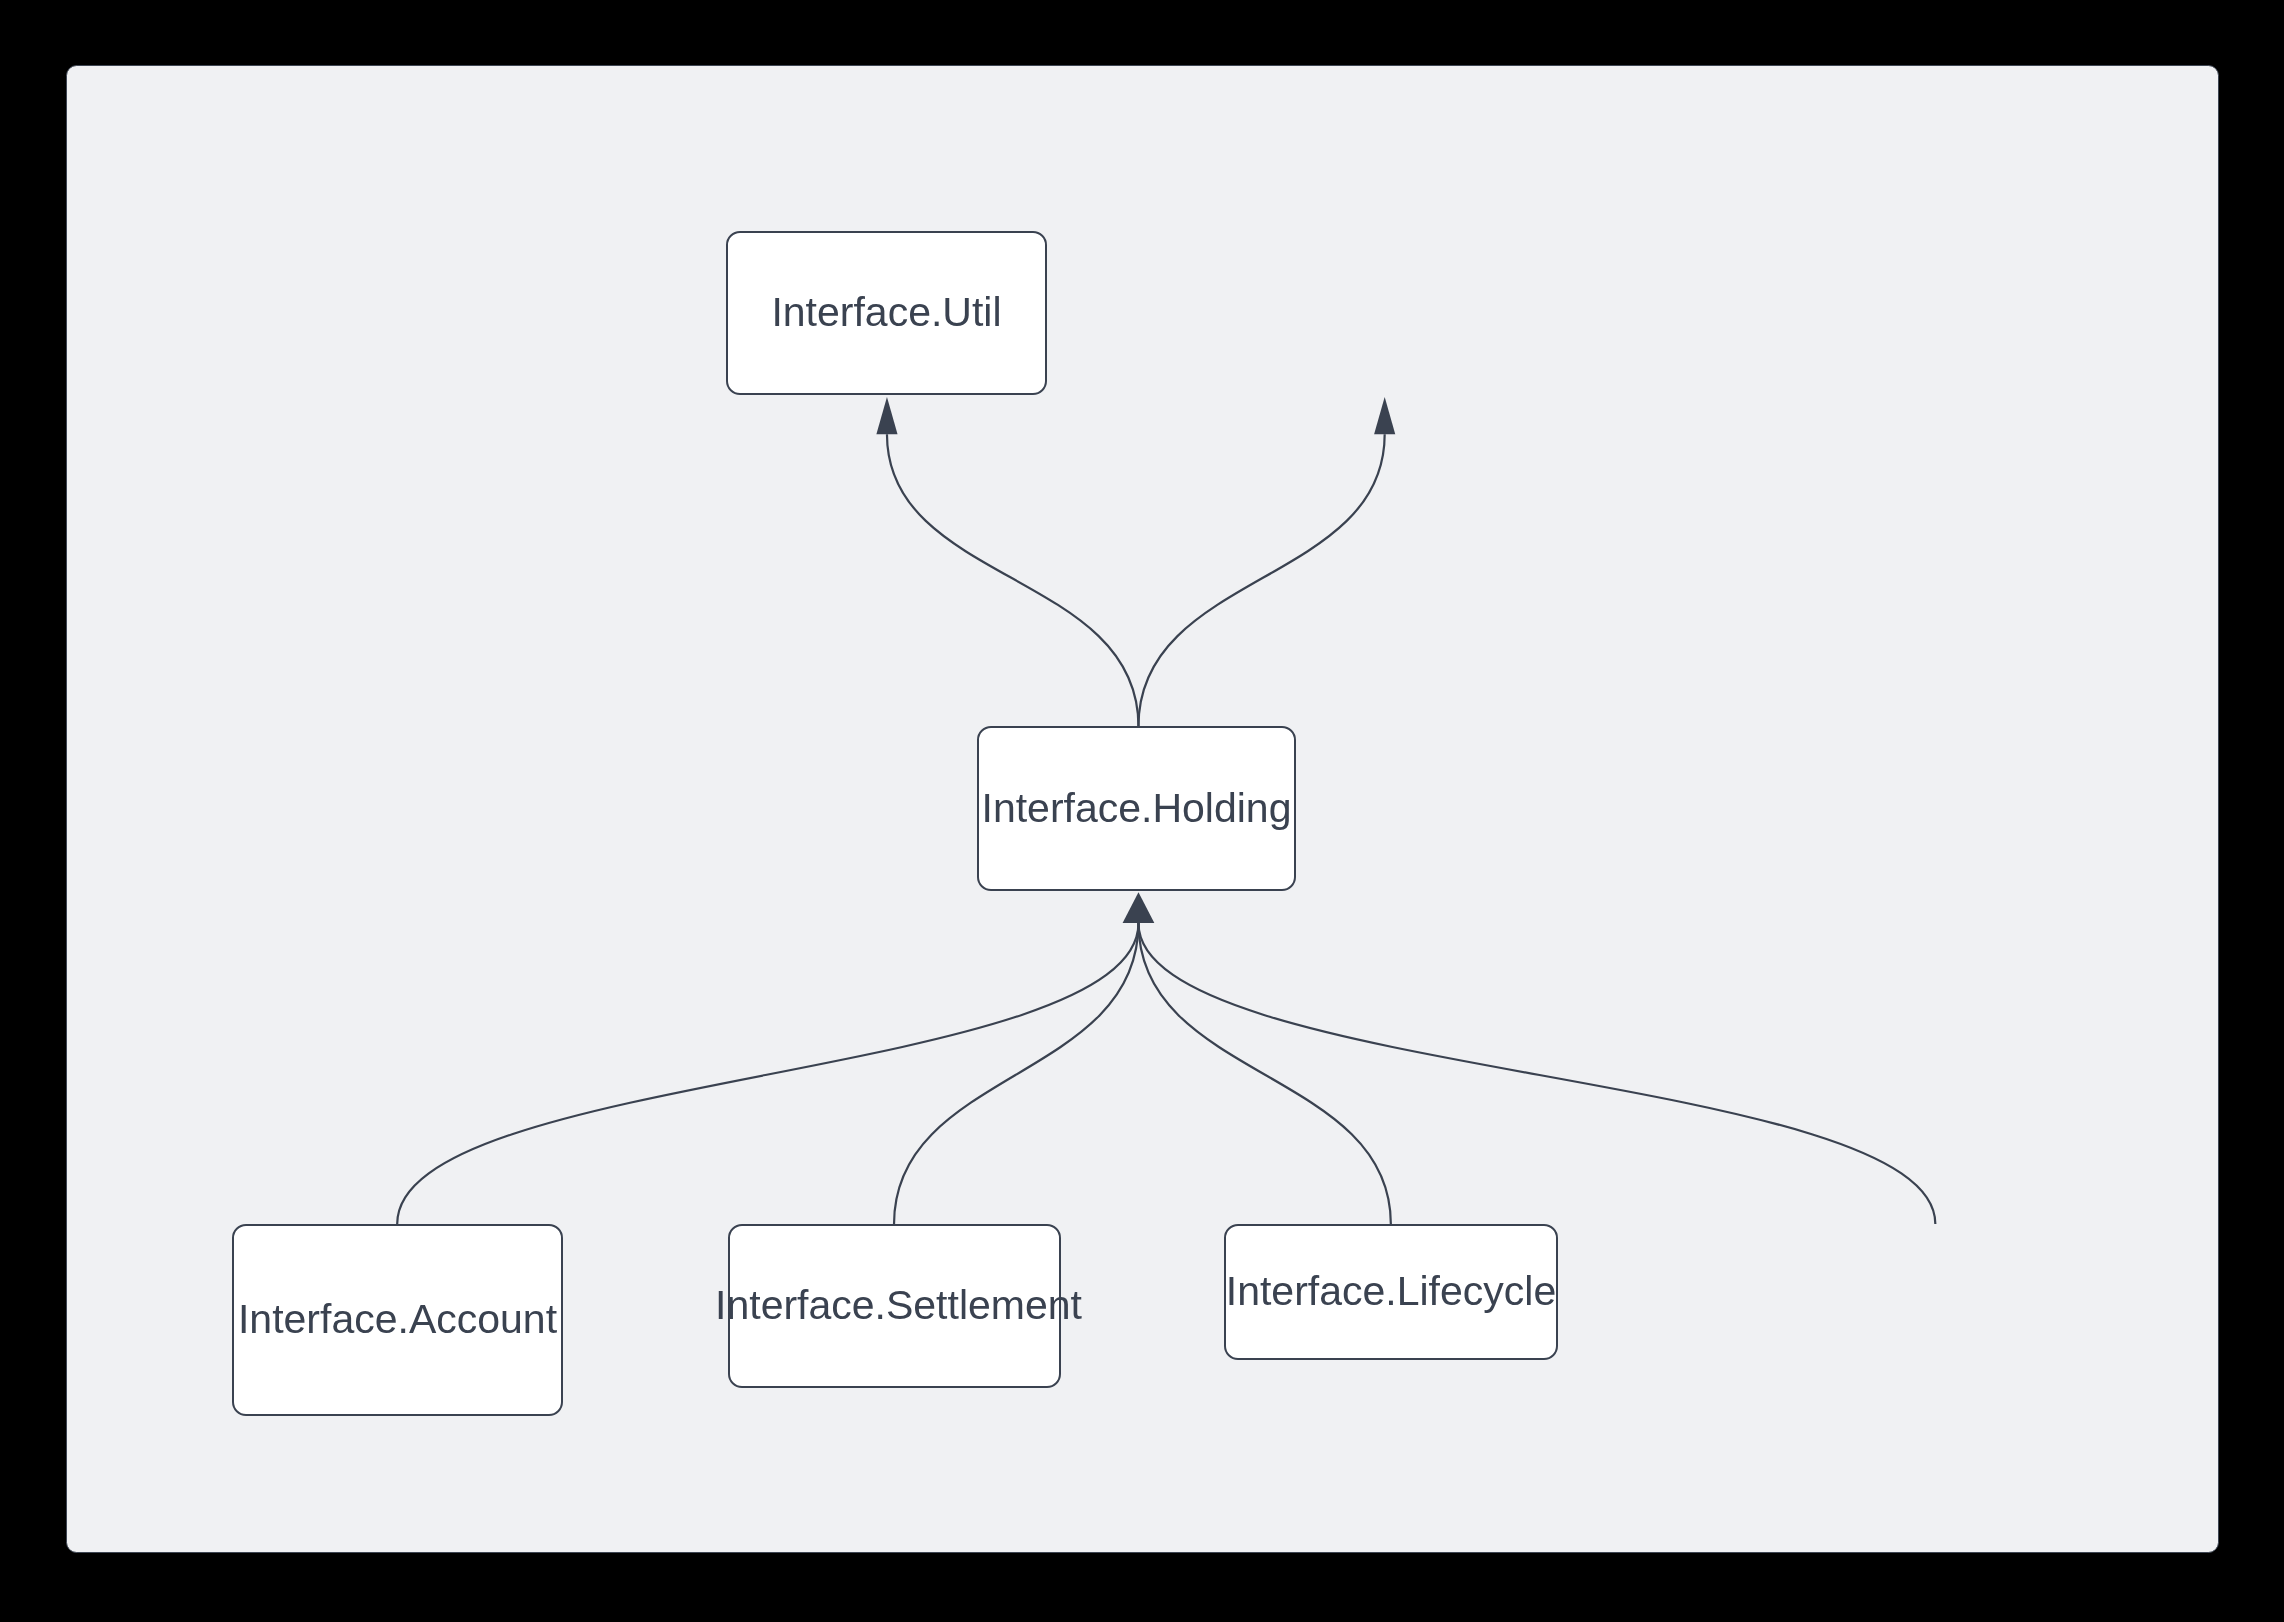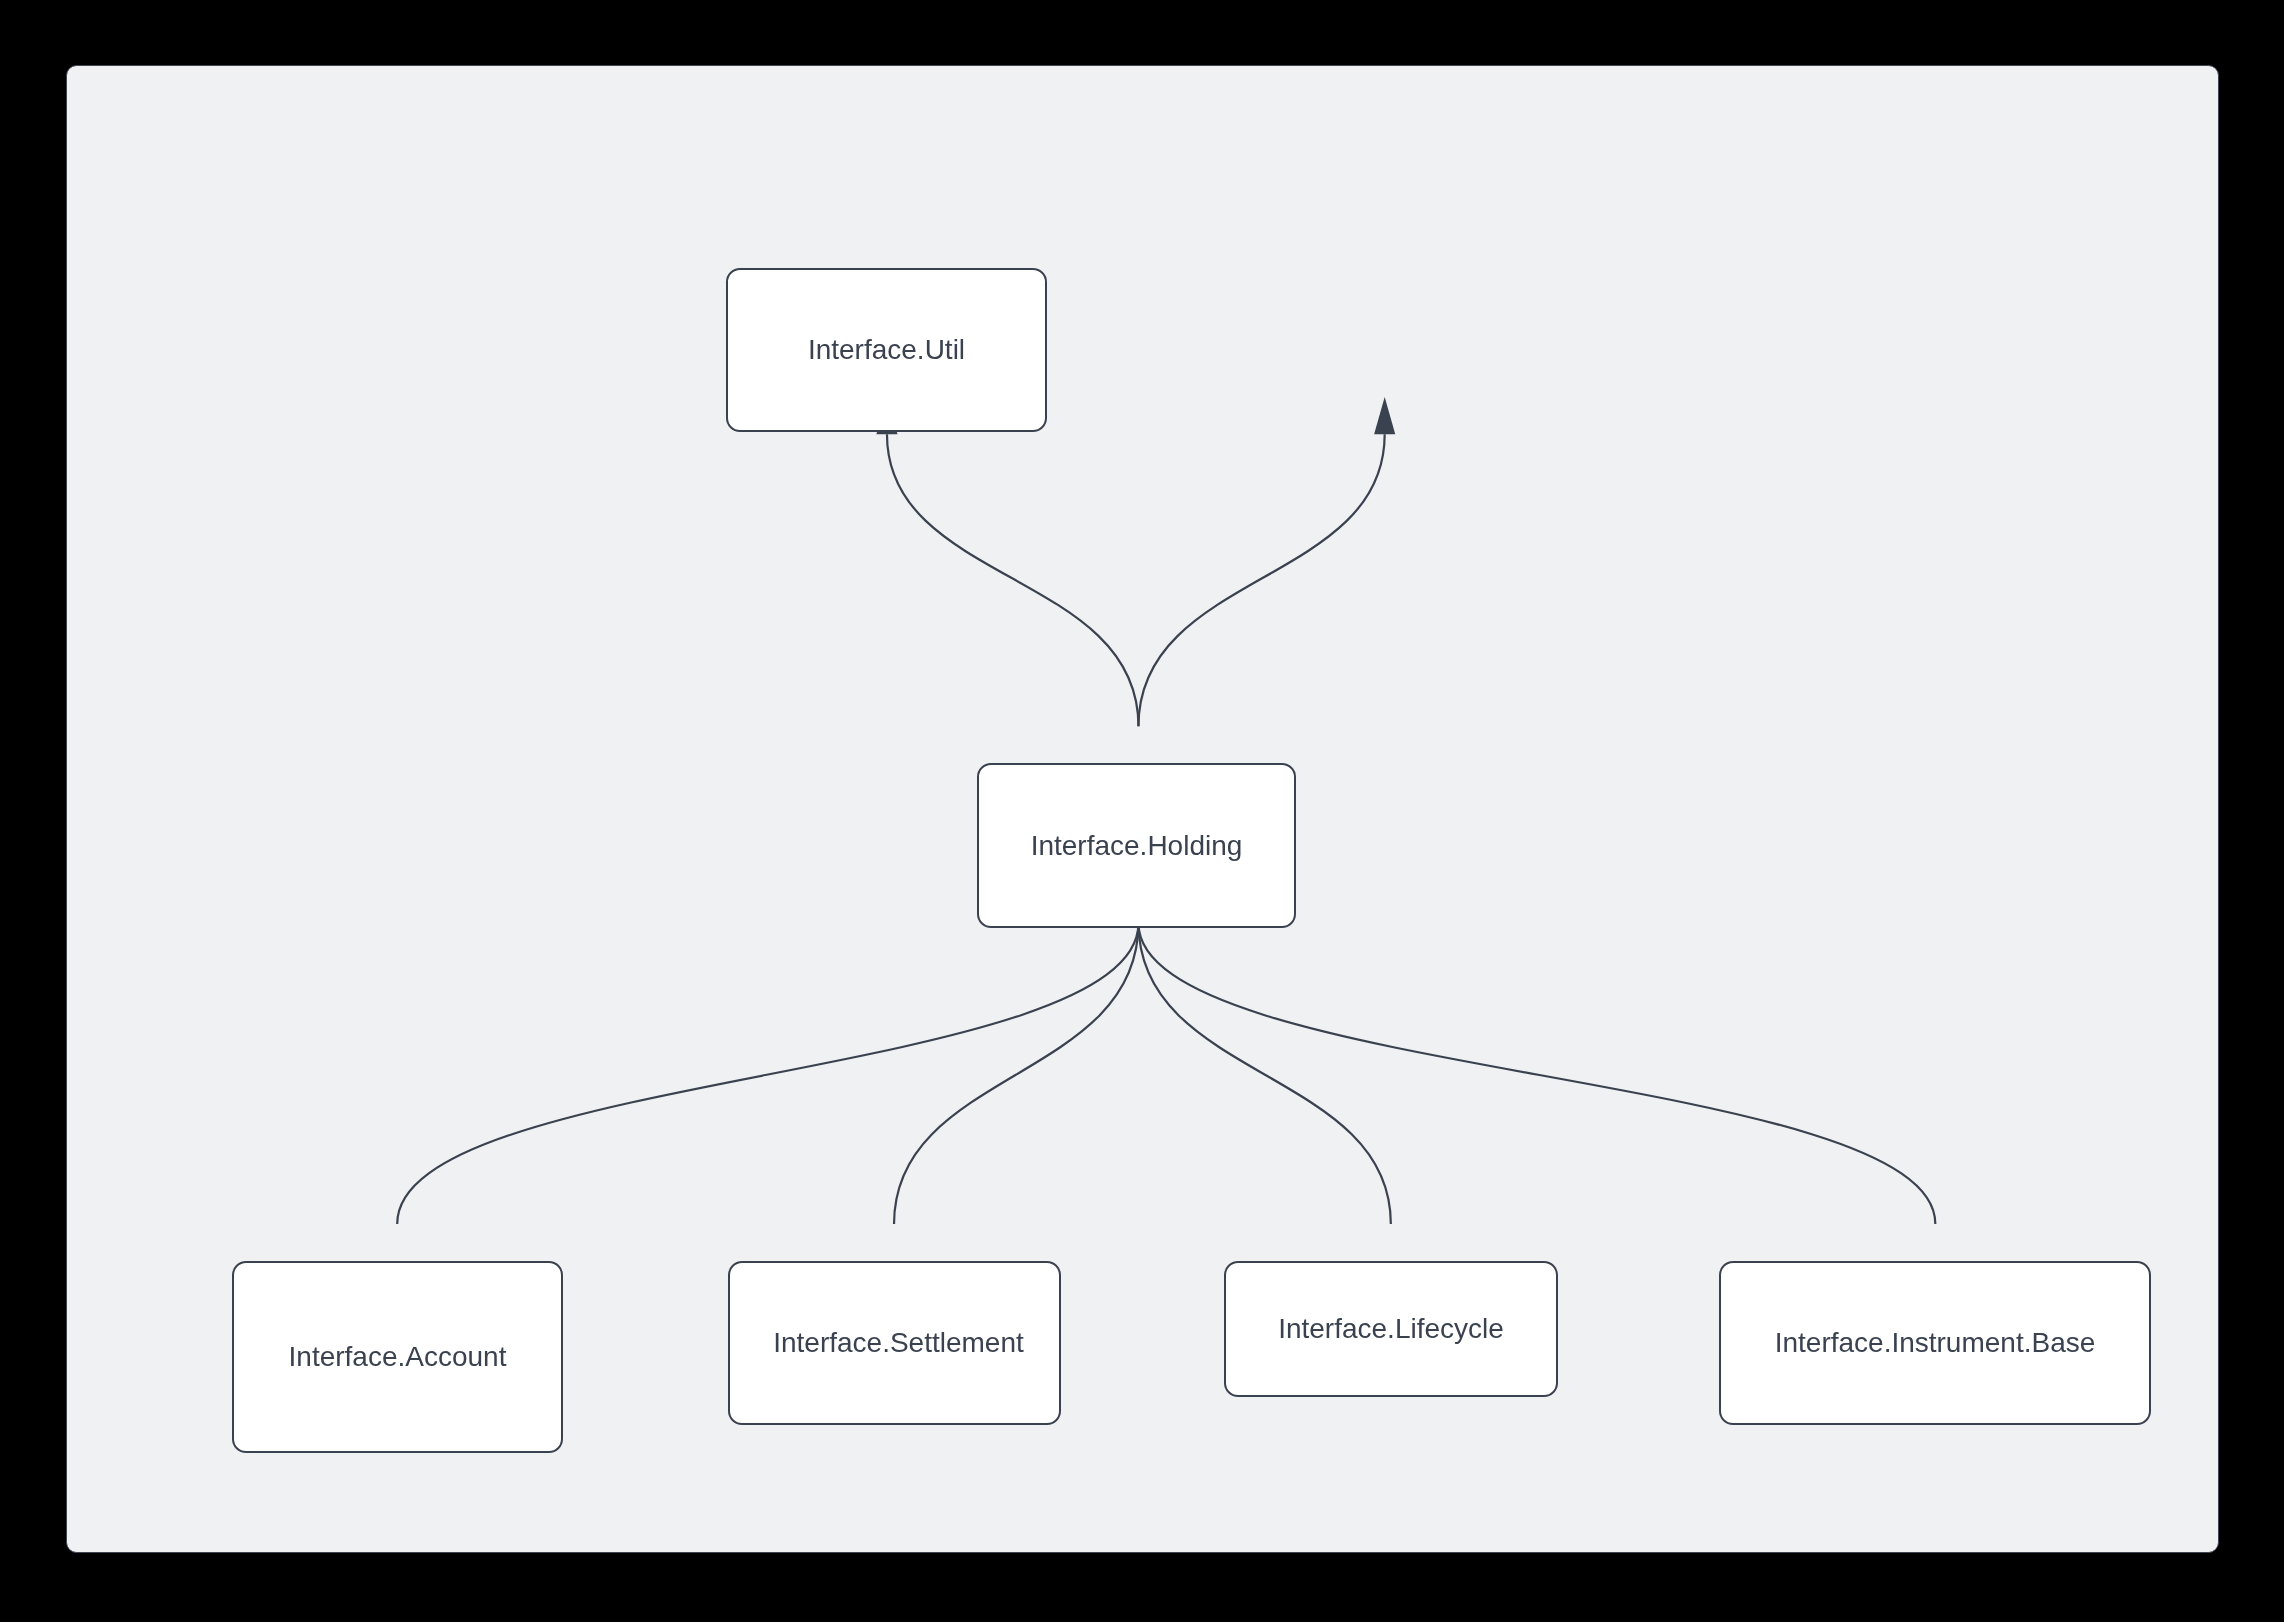--- a/index.html
+++ b/index.html
@@ -39,25 +39,24 @@
   .node {
     position: absolute;
     box-sizing: border-box;
     background: #ffffff;
     border: 2.2px solid #3a4250;
     border-radius: 14px;
     display: flex;
     align-items: center;
     justify-content: center;
     color: #3a4250;
-    font-size: 28px;
+    font-size: 41px;
     line-height: 1.2;
     white-space: nowrap;
     text-align: center;
-    margin-top: 37px;
   }
   .node-util        { left: 726px;  top: 231px;  width: 321px; height: 164px; }
   .node-types       { left: 1225px; top: 231px;  width: 319px; height: 164px; }
   .node-holding     { left: 977px; top: 726px;  width: 319px; height: 165px; }
   .node-account     { left: 232px;  top: 1224px; width: 331px; height: 192px; text-align: center; }
   .node-settlement  { left: 728px;  top: 1224px; width: 333px; height: 164px; padding-left: 8px; }
   .node-lifecycle   { left: 1224px; top: 1224px; width: 334px; height: 136px; }
   .node-instrument  { left: 1719px; top: 1224px; width: 432px; height: 164px; }
 </style>
 </head>
@@ -103,18 +102,15 @@
   </div>
 
   <div class="node node-settlement">
     <span>Interface.Settlement</span>
   </div>
 
   <div class="node node-lifecycle">
     <span>Interface.Lifecycle</span>
   </div>
 
-  <div class="node node-instrument">
-    <span>Interface.Instrument.Base</span>
-  </div>
 
 </div>
 
 
 </body></html>

